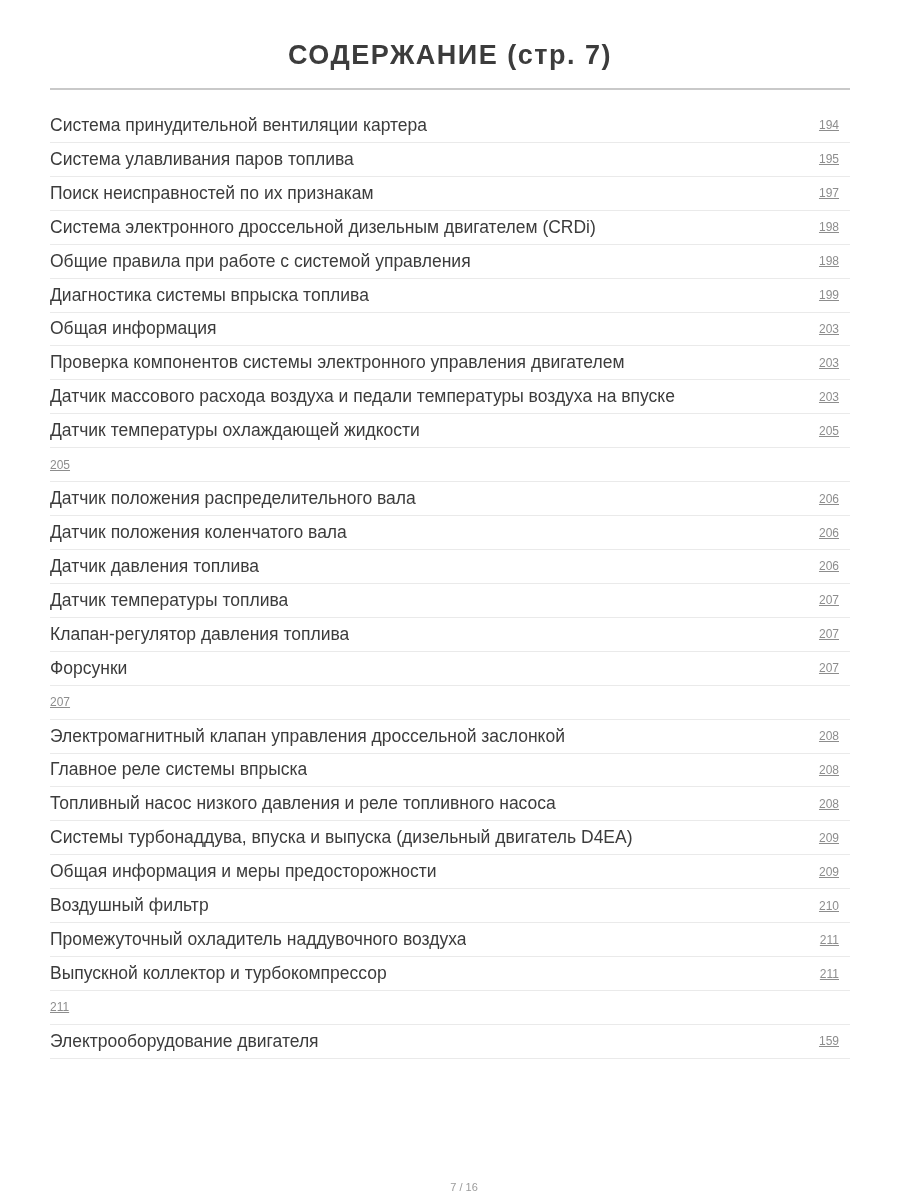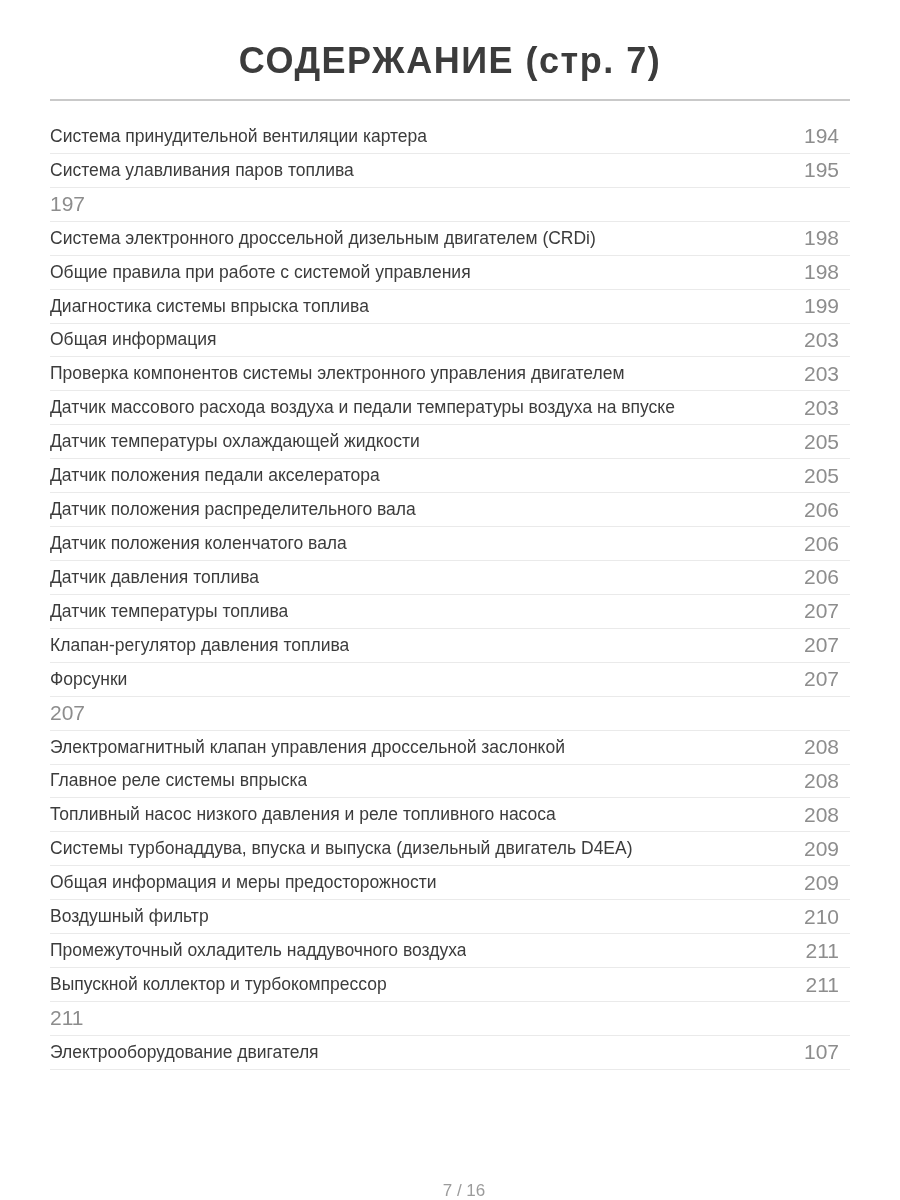--- a/index.html
+++ b/index.html
@@ -21,21 +21,21 @@
   }
   .page {
     width: 900px;
     height: 1200px;
     padding: 0 50px;
     position: relative;
   }
   .title {
     margin-top: 40px;
     text-align: center;
-    font-size: 36px;
+    font-size: 27px;
     font-weight: 700;
     letter-spacing: 1.5px;
     color: var(--text);
   }
   .title-rule {
     border: none;
     border-top: 2px solid var(--rule);
     margin-top: 17px;
   }
   .toc {
@@ -48,32 +48,33 @@
     align-items: center;
     border-bottom: 1px solid var(--separator);
   }
   .toc-label {
     font-size: 17.5px;
     color: var(--text);
     white-space: nowrap;
     overflow: hidden;
   }
   .toc-page {
-    font-size: 21px;
+    font-size: 12px;
     color: var(--pagenum);
     padding-right: 11px;
     flex: none;
+    text-decoration: underline;
   }
   .footer {
     position: absolute;
     left: 0;
     top: 1141px;
     width: 100%;
     text-align: center;
-    font-size: 17px;
+    font-size: 11px;
     color: var(--footer);
     padding-left: 28px;
   }
 </style>
 </head>
 <body>
 
 <div class="page">
   <h1 class="title">СОДЕРЖАНИЕ (стр. 7)</h1>
   <hr class="title-rule">
@@ -82,20 +83,21 @@
     <span class="toc-label">Система принудительной вентиляции картера</span>
     <span class="toc-page">194</span>
   </div>
 
   <div class="toc-row">
     <span class="toc-label">Система улавливания паров топлива</span>
     <span class="toc-page">195</span>
   </div>
 
   <div class="toc-row">
+    <span class="toc-label">Поиск неисправностей по их признакам</span>
     <span class="toc-page">197</span>
   </div>
 
   <div class="toc-row">
     <span class="toc-label">Система электронного дроссельной дизельным двигателем (CRDi)</span>
     <span class="toc-page">198</span>
   </div>
 
   <div class="toc-row">
     <span class="toc-label">Общие правила при работе с системой управления</span>
@@ -121,21 +123,20 @@
     <span class="toc-label">Датчик массового расхода воздуха и педали температуры воздуха на впуске</span>
     <span class="toc-page">203</span>
   </div>
 
   <div class="toc-row">
     <span class="toc-label">Датчик температуры охлаждающей жидкости</span>
     <span class="toc-page">205</span>
   </div>
 
   <div class="toc-row">
-    <span class="toc-label">Датчик положения педали акселератора</span>
     <span class="toc-page">205</span>
   </div>
 
   <div class="toc-row">
     <span class="toc-label">Датчик положения распределительного вала</span>
     <span class="toc-page">206</span>
   </div>
 
   <div class="toc-row">
     <span class="toc-label">Датчик положения коленчатого вала</span>
@@ -205,17 +206,17 @@
     <span class="toc-label">Выпускной коллектор и турбокомпрессор</span>
     <span class="toc-page">211</span>
   </div>
 
   <div class="toc-row">
     <span class="toc-page">211</span>
   </div>
 
   <div class="toc-row">
     <span class="toc-label">Электрооборудование двигателя</span>
-    <span class="toc-page">107</span>
+    <span class="toc-page">159</span>
   </div>
 </div>
   <div class="footer">7 / 16</div>
 </div>
 
 </body></html>

